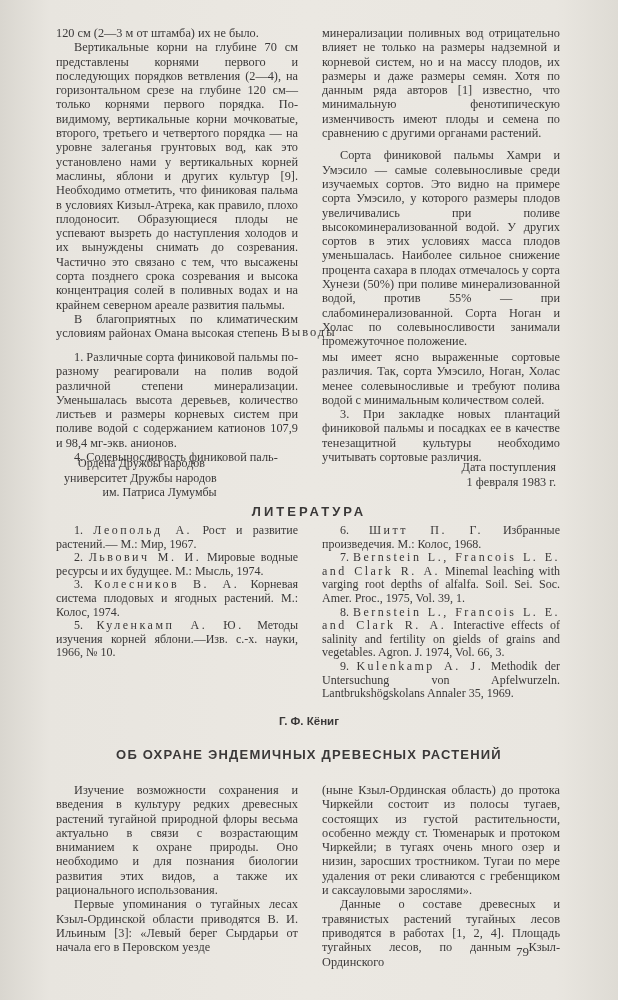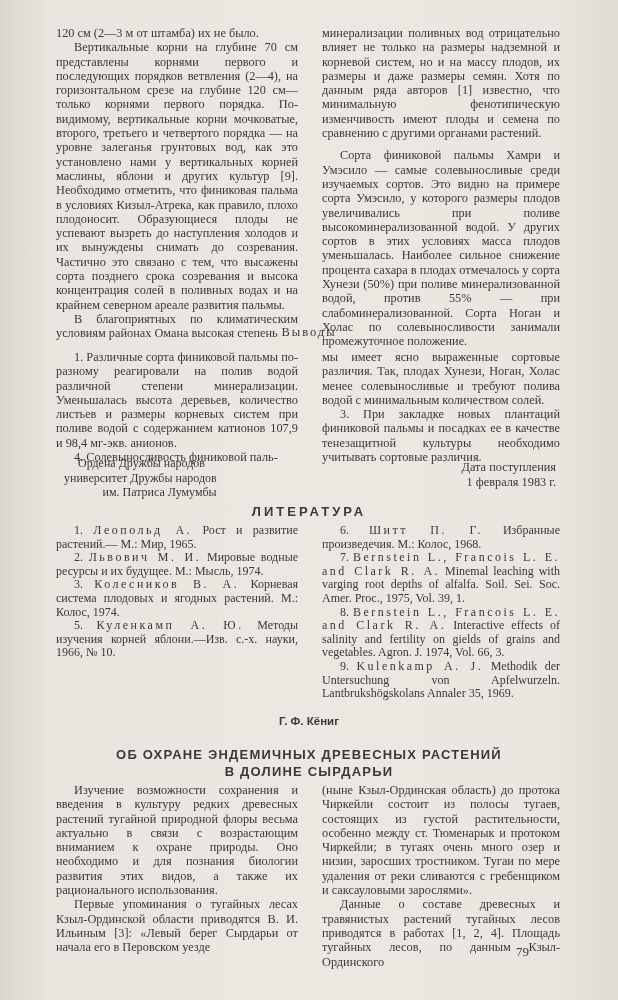--- a/index.html
+++ b/index.html
@@ -44,52 +44,51 @@
     <p class="noind">минерализации поливных вод отрицательно влияет не только на размеры надземной и корневой систем, но и на массу плодов, их размеры и даже размеры семян. Хотя по данным ряда авторов [1] известно, что минимальную фенотипическую изменчивость имеют плоды и семена по сравнению с другими органами растений.</p>
     <p style="margin-top:8px;">Сорта финиковой пальмы Хамри и Умэсило — самые солевыносливые среди изучаемых сортов. Это видно на примере сорта Умэсило, у которого размеры плодов увеличивались при поливе высокоминерализованной водой. У других сортов в этих условиях масса плодов уменьшалась. Наиболее сильное снижение процента сахара в плодах отмечалось у сорта Хунези (50%) при поливе минерализованной водой, против 55% — при слабоминерализованной. Сорта Ноган и Холас по солевыносливости занимали промежуточное положение.</p>
   </div>
 
   <div class="heading" style="top:325px;">Выводы</div>
   <div class="col left" style="top:350px;">
     <p>1. Различные сорта финиковой пальмы по-разному реагировали на полив водой различной степени минерализации. Уменьшалась высота деревьев, количество листьев и размеры корневых систем при поливе водой с содержанием катионов 107,9 и 98,4 мг-экв. анионов.</p>
     <p>4. Солевыносливость финиковой паль-</p>
   </div>
   <div class="col right" style="top:350px;">
-    <p class="noind">мы имеет ясно выраженные сортовые различия. Так, плодах Хунези, Ноган, Холас менее солевыносливые и требуют полива водой с минимальным количеством солей.</p>
+    <p class="noind">мы имеет ясно выраженные сортовые различия. Так, сорта Умэсило, Ноган, Холас менее солевыносливые и требуют полива водой с минимальным количеством солей.</p>
     <p>3. При закладке новых плантаций финиковой пальмы и посадках ее в качестве тенезащитной культуры необходимо учитывать сортовые различия.</p>
   </div>
 
   <div class="affil" style="left:64px; top:456px;">
     <div style="padding-left:14px;">Ордена Дружбы народов</div>
     <div>университет Дружбы народов</div>
     <div style="padding-left:18px;text-align:right;">им. Патриса Лумумбы</div>
   </div>
   <div class="date" style="left:440px; top:460px; width:116px;">
     <div>Дата поступления</div>
     <div>1 февраля 1983 г.</div>
   </div>
 
   <div class="heading bold" style="top:504px;">ЛИТЕРАТУРА</div>
   <div class="col left ref" style="top:524px;">
-    <p><span>1.</span> <span class="sp">Леопольд А.</span> <span>Рост и развитие растений.— М.: Мир, 1965.</span></p>
+    <p><span>1.</span> <span class="sp">Леопольд А.</span> <span>Рост и развитие растений.— М.: Мир, 1967.</span></p>
     <p><span>2.</span> <span class="sp">Львович М. И.</span> <span>Мировые водные ресурсы и их будущее. М.: Мысль, 1974.</span></p>
     <p><span>3.</span> <span class="sp">Колесников В. А.</span> <span>Корневая система плодовых и ягодных растений. М.: Колос, 1974.</span></p>
     <p><span>5.</span> <span class="sp">Куленкамп А. Ю.</span> <span>Методы изучения корней яблони.—Изв. с.-х. науки, 1966, № 10.</span></p>
   </div>
   <div class="col right ref" style="top:524px;">
     <p><span>6.</span> <span class="sp">Шитт П. Г.</span> <span>Избранные произведечия. М.: Колос, 1968.</span></p>
     <p><span>7.</span> <span class="sp">Bernstein L., Francois L. E. and Clark R. A.</span> <span>Minemal leaching with varging root depths of alfalfa. Soil. Sei. Soc. Amer. Proc., 1975, Vol. 39, 1.</span></p>
     <p><span>8.</span> <span class="sp">Bernstein L., Francois L. E. and Clark R. A.</span> <span>Interactive effects of salinity and fertility on gields of grains and vegetables. Agron. J. 1974, Vol. 66, 3.</span></p>
     <p><span>9.</span> <span class="sp">Kulenkamp A. J.</span> <span>Methodik der Untersuchung von Apfelwurzeln. Lantbrukshögskolans Annaler 35, 1969.</span></p>
   </div>
 
   <div class="author" style="top:715px;">Г. Ф. Кёниг</div>
   <div class="title" style="top:746px;">
     <div>ОБ ОХРАНЕ ЭНДЕМИЧНЫХ ДРЕВЕСНЫХ РАСТЕНИЙ</div>
-    <div>В ДОЛИНЕ СЫРДАРЬИ</div>
   </div>
   <div class="col left" style="top:783px;">
     <p>Изучение возможности сохранения и введения в культуру редких древесных растений тугайной природной флоры весьма актуально в связи с возрастающим вниманием к охране природы. Оно необходимо и для познания биологии развития этих видов, а также их рационального использования.</p>
     <p>Первые упоминания о тугайных лесах Кзыл-Ординской области приводятся В. И. Ильиным [3]: «Левый берег Сырдарьи от начала его в Перовском уезде</p>
   </div>
   <div class="col right" style="top:783px;">
     <p class="noind">(ныне Кзыл-Ординская область) до протока Чиркейли состоит из полосы тугаев, состоящих из густой растительности, особенно между ст. Тюменарык и протоком Чиркейли; в тугаях очень много озер и низин, заросших тростником. Тугаи по мере удаления от реки сливаются с гребенщиком и саксауловыми зарослями».</p>
     <p>Данные о составе древесных и травянистых растений тугайных лесов приводятся в работах [1, 2, 4]. Площадь тугайных лесов, по данным Кзыл-Ординского</p>
   </div>
 

